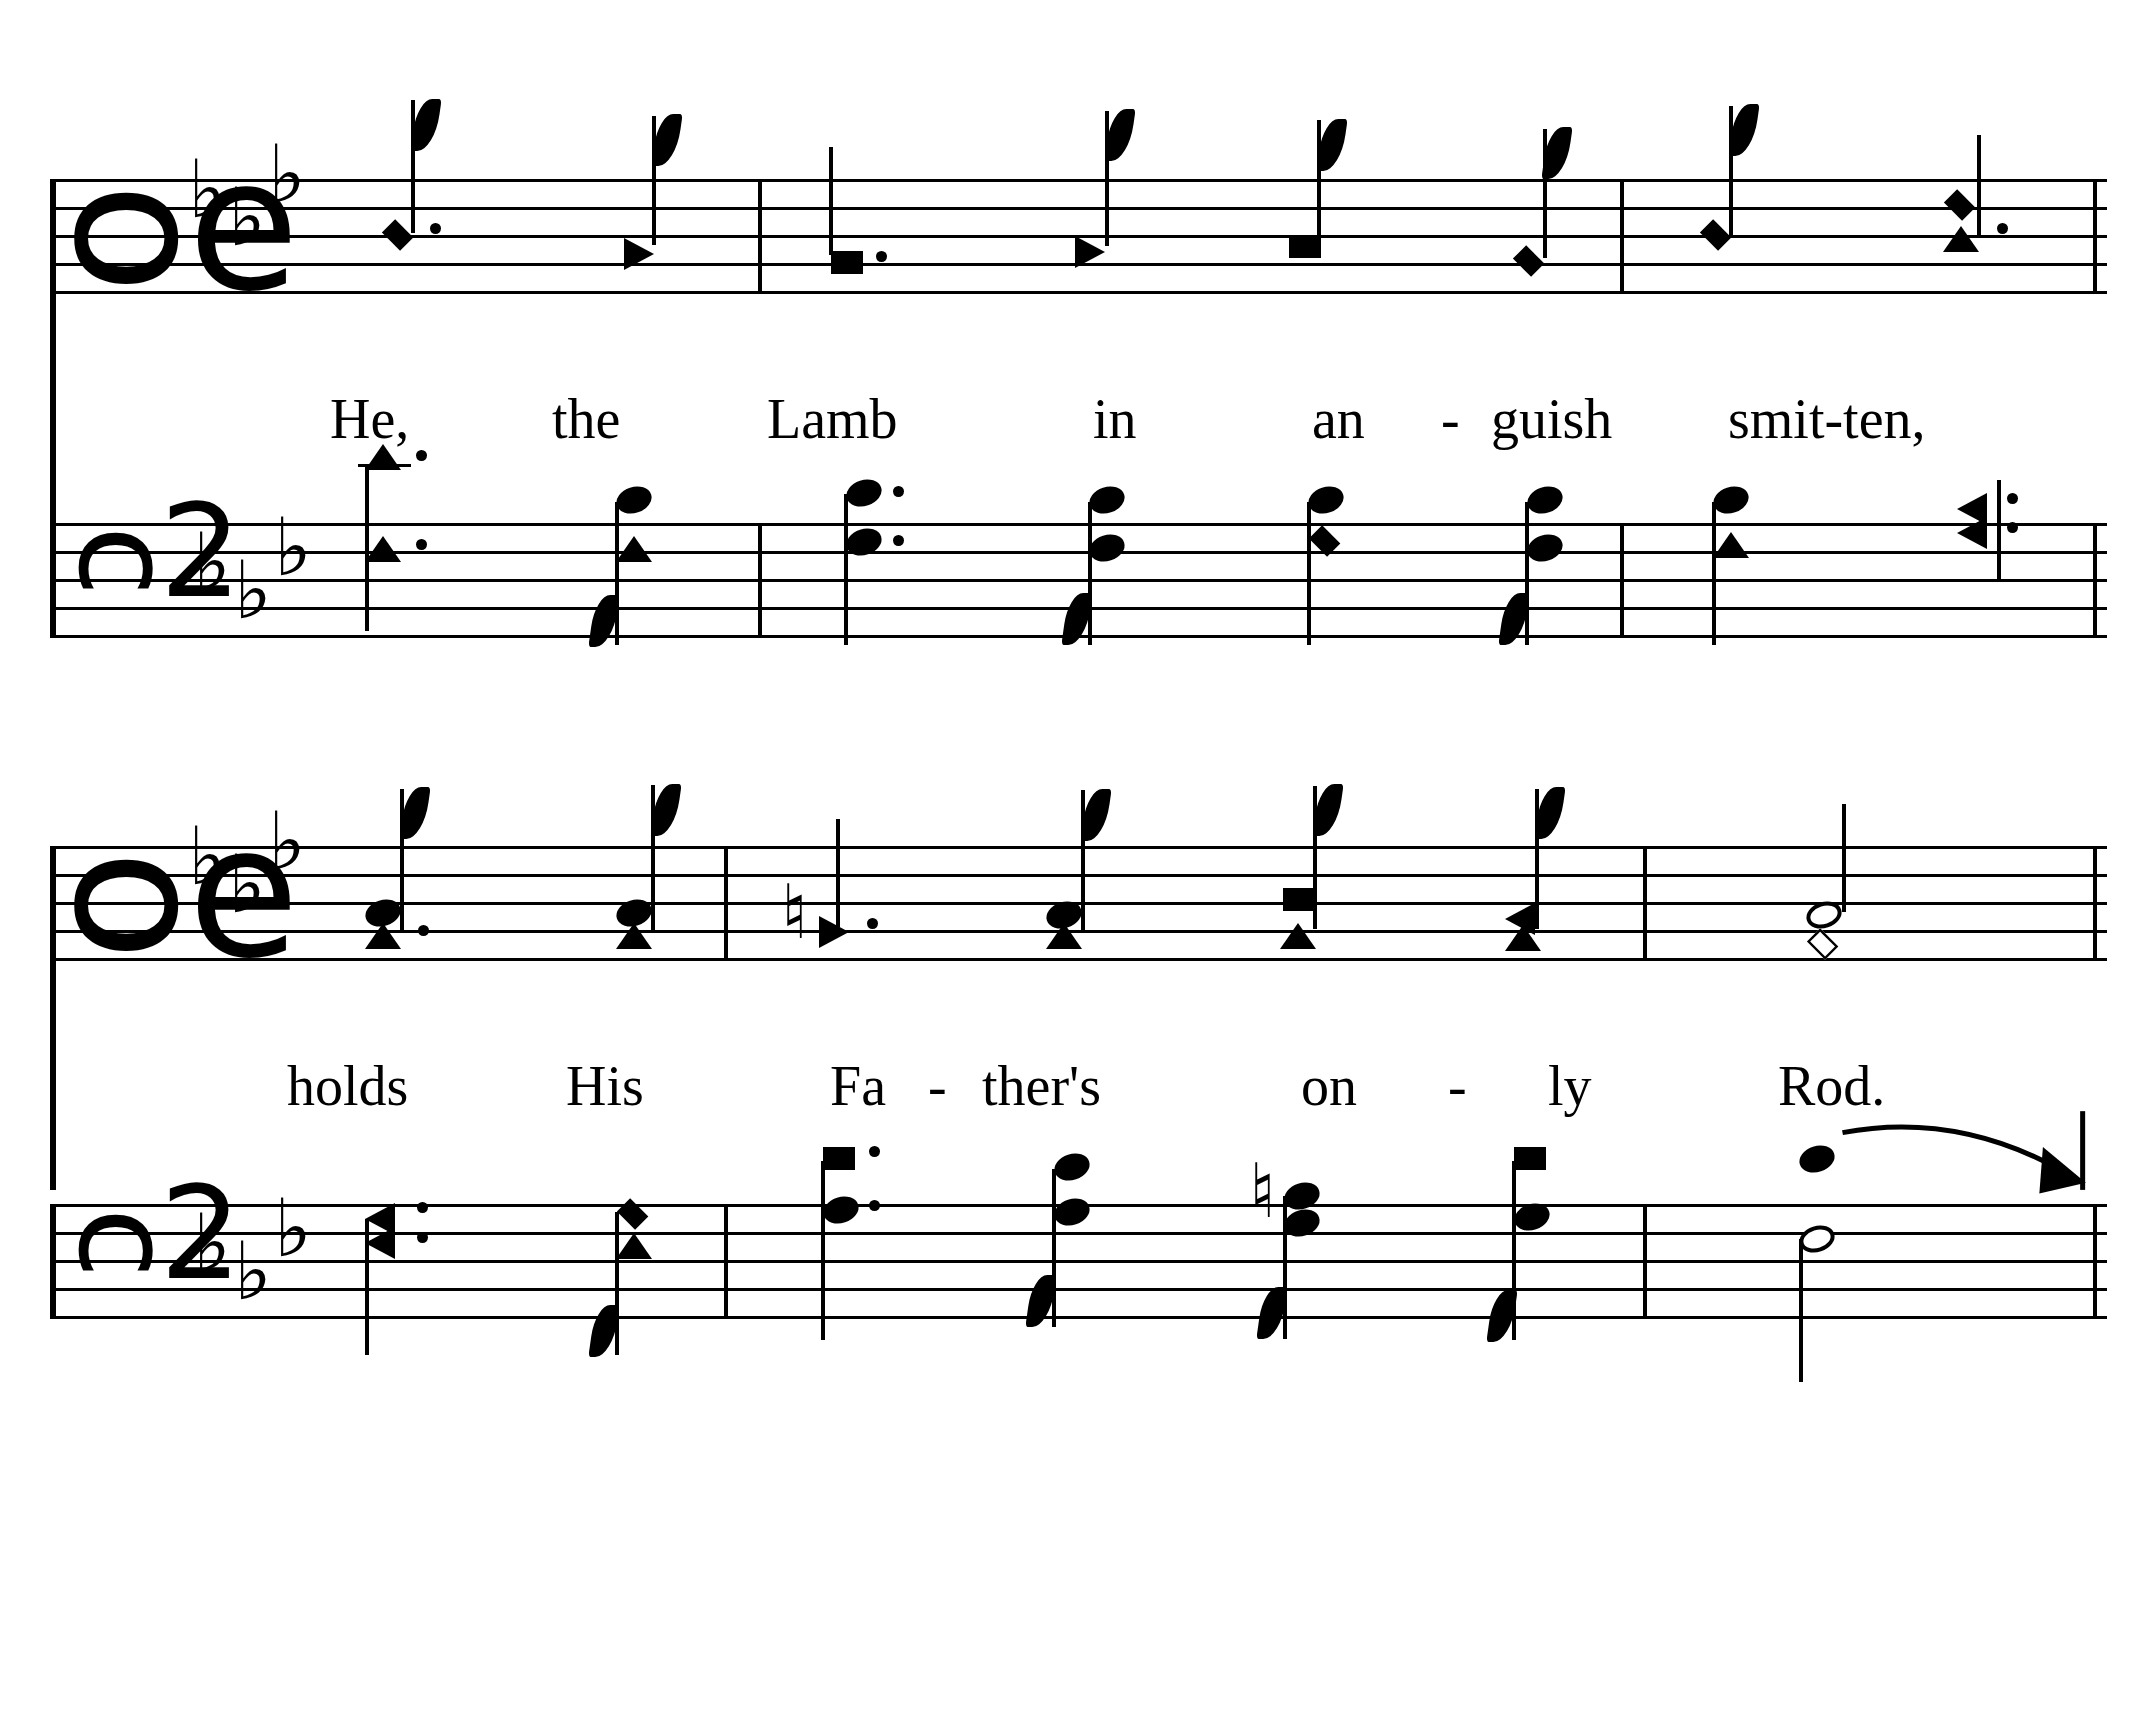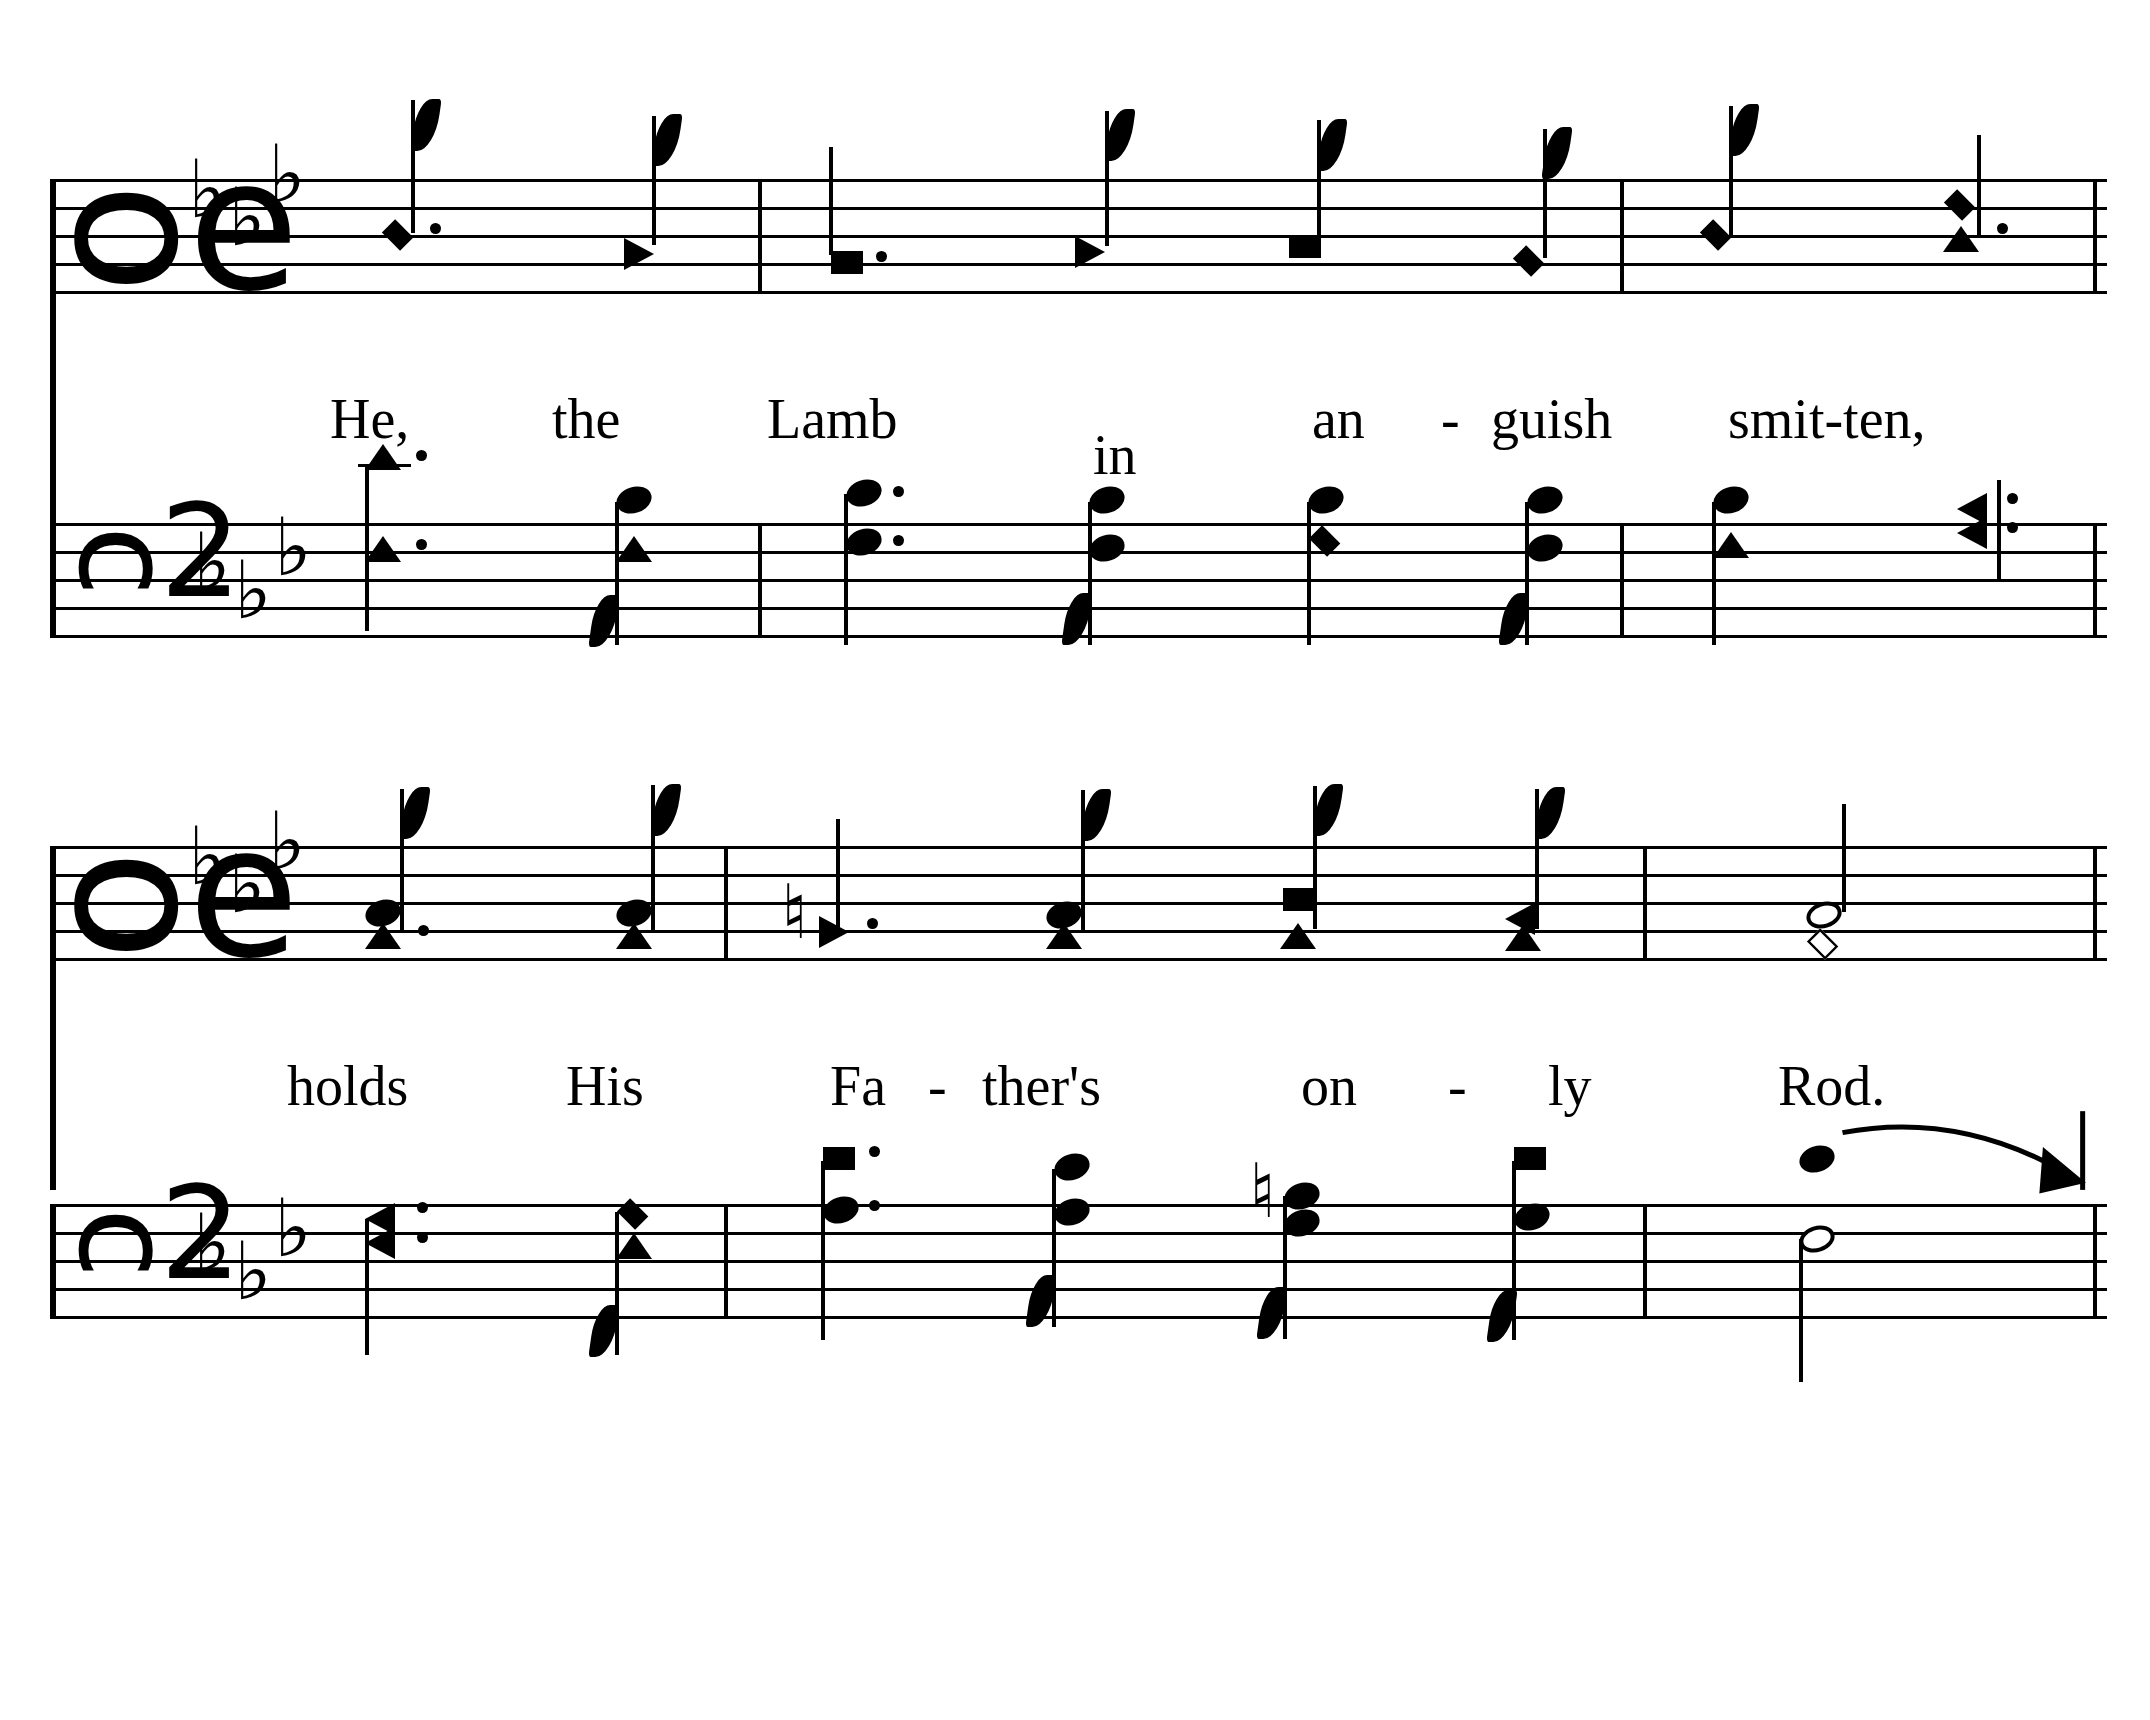--- a/index.html
+++ b/index.html
@@ -264,21 +264,21 @@
     <div class="stem" style="left:1927px; top:-44px; height:100px;"></div>
     <div class="note diamond" style="left:1893px; top:14.3px;"></div>
     <div class="dot" style="left:1947px; top:44px;"></div>
 
     <div class="barline" style="left:2043px; top:0px; height:115px;"></div>
 
     <div class="lyric-line" style="top:208px;">
       <div class="lyric" style="left:280px;">He,</div>
       <div class="lyric" style="left:502px;">the</div>
       <div class="lyric" style="left:717px;">Lamb</div>
-      <div class="lyric" style="left:1043px;margin-top:36px;">in</div>
+      <div class="lyric" style="left:1043px;">in</div>
       <div class="lyric" style="left:1262px;">an</div>
       <div class="lyric" style="left:1391px;">-</div>
       <div class="lyric" style="left:1441px;">guish</div>
       <div class="lyric" style="left:1678px;">smit-ten,</div>
     </div>
 
     <div class="staff" style="top:344px;">
       <div class="line l0"></div>
       <div class="line l1"></div>
       <div class="line l2"></div>

